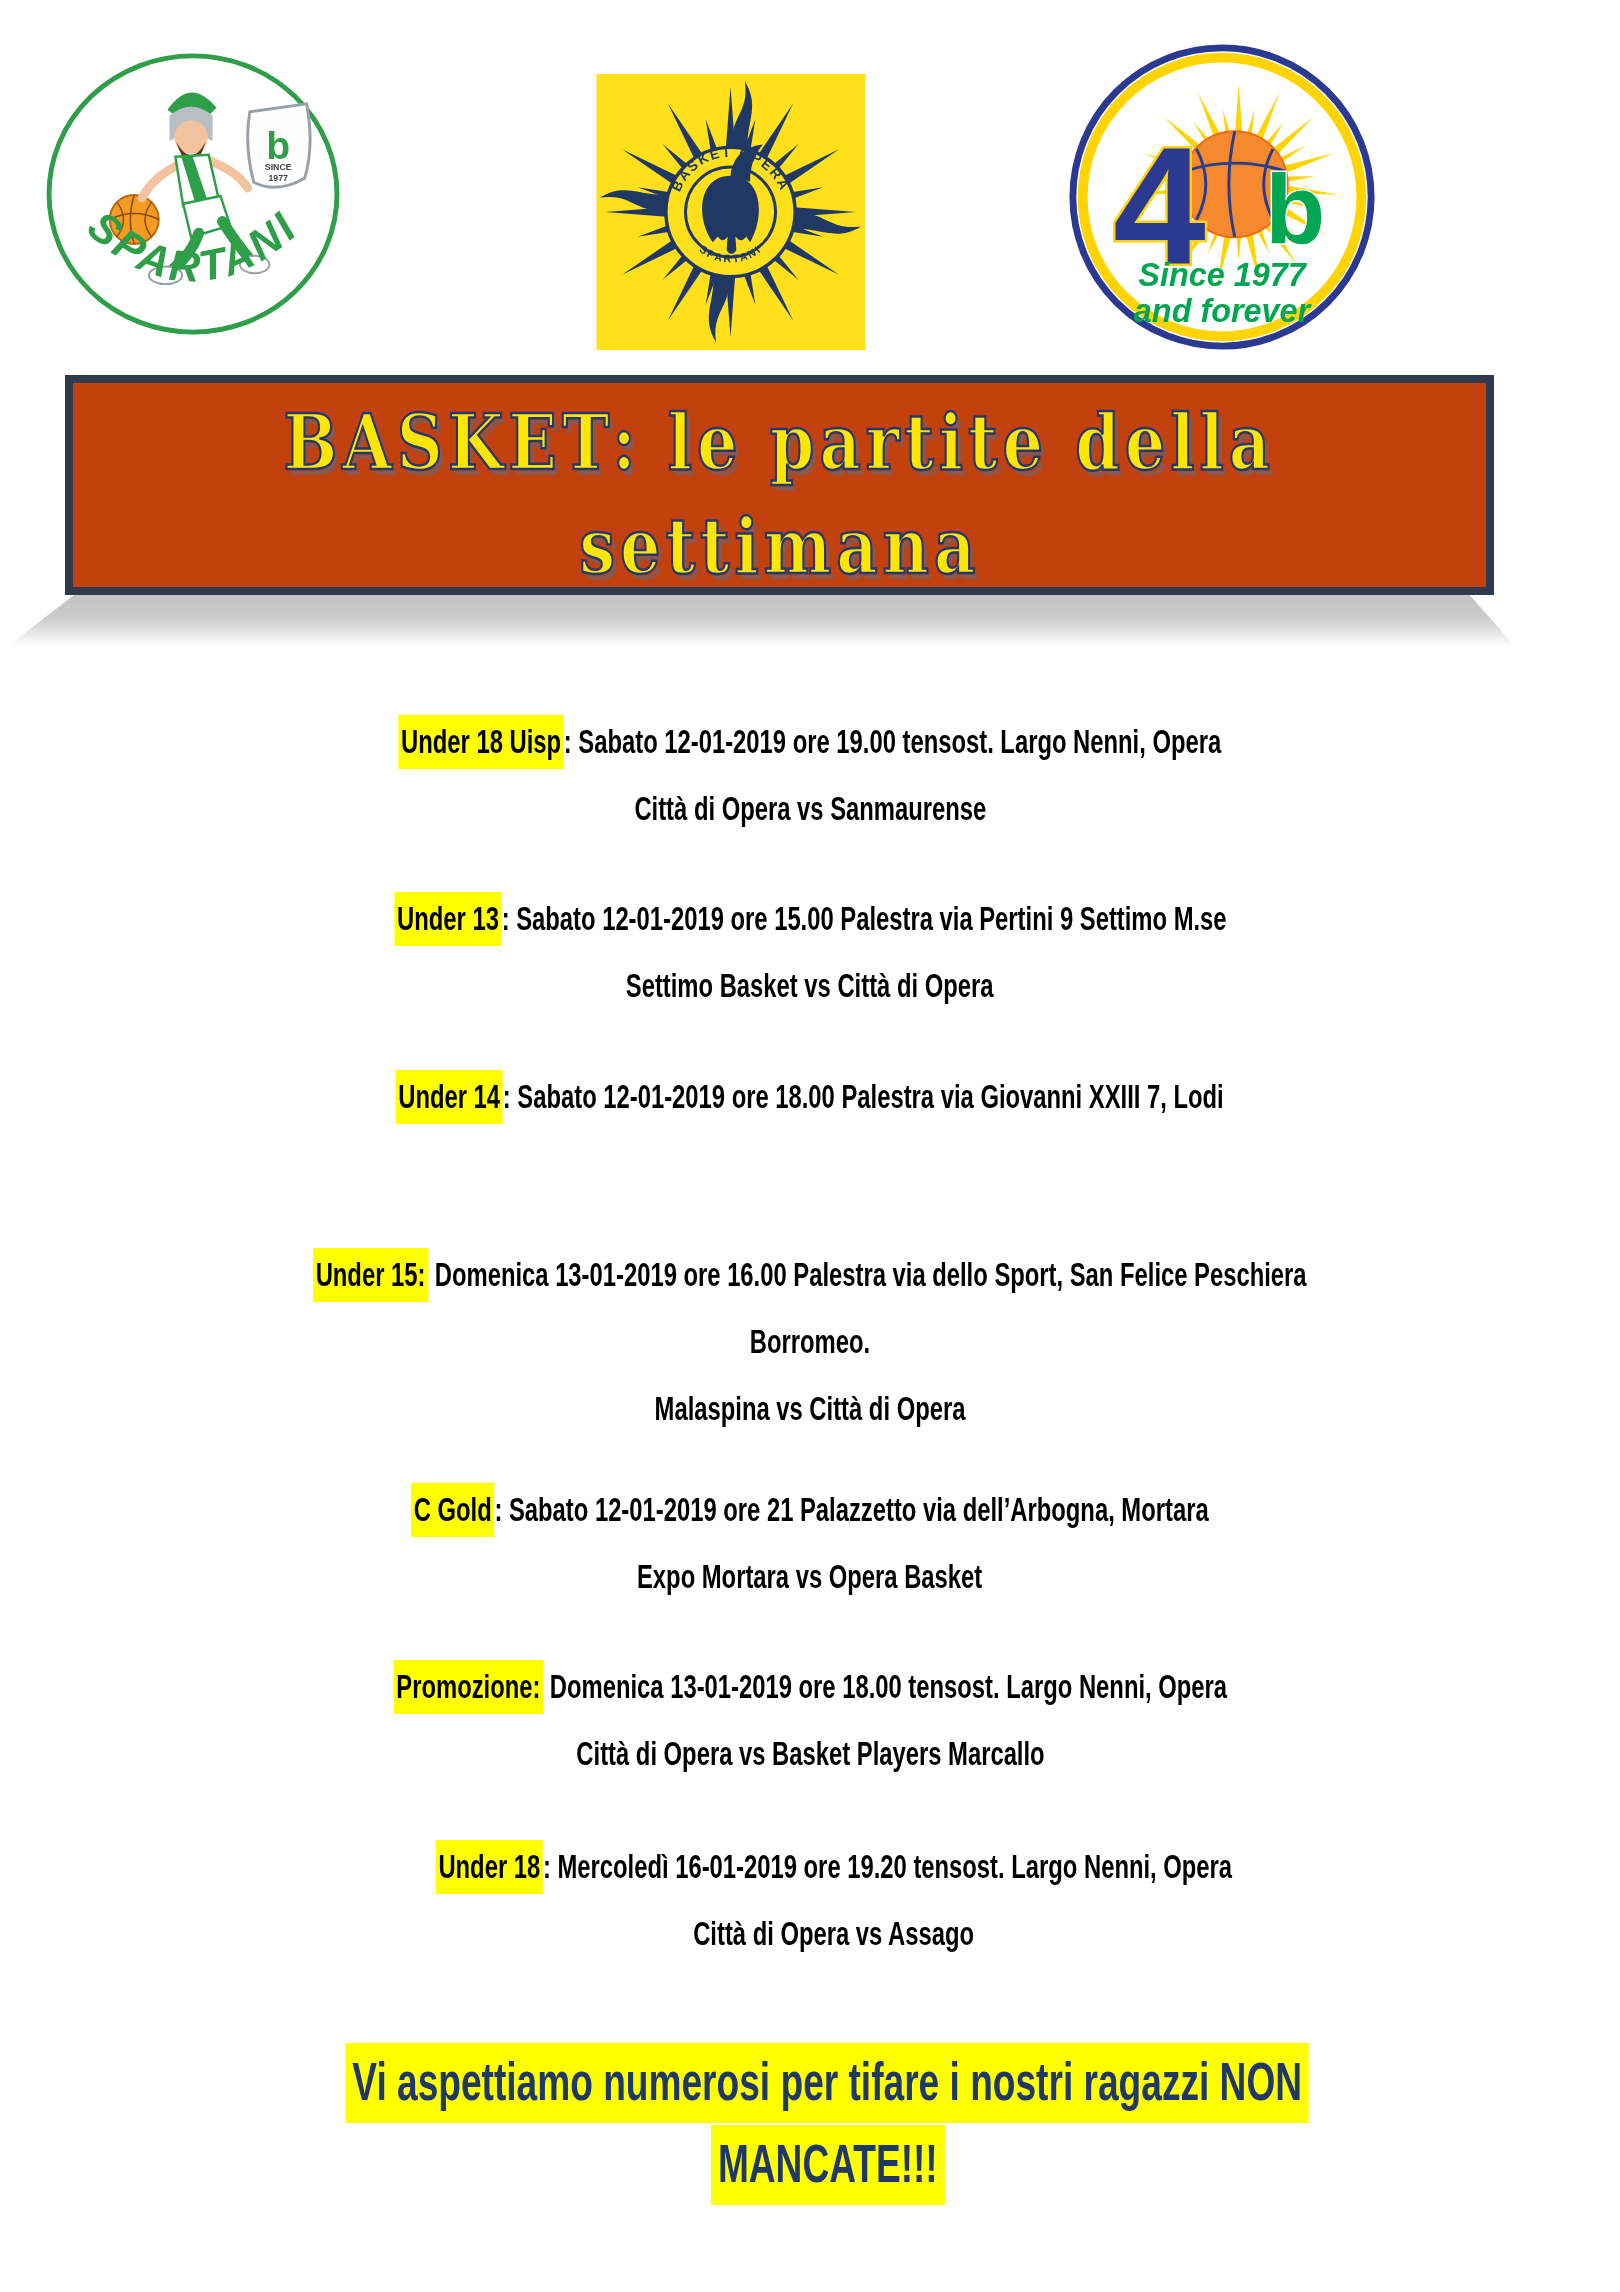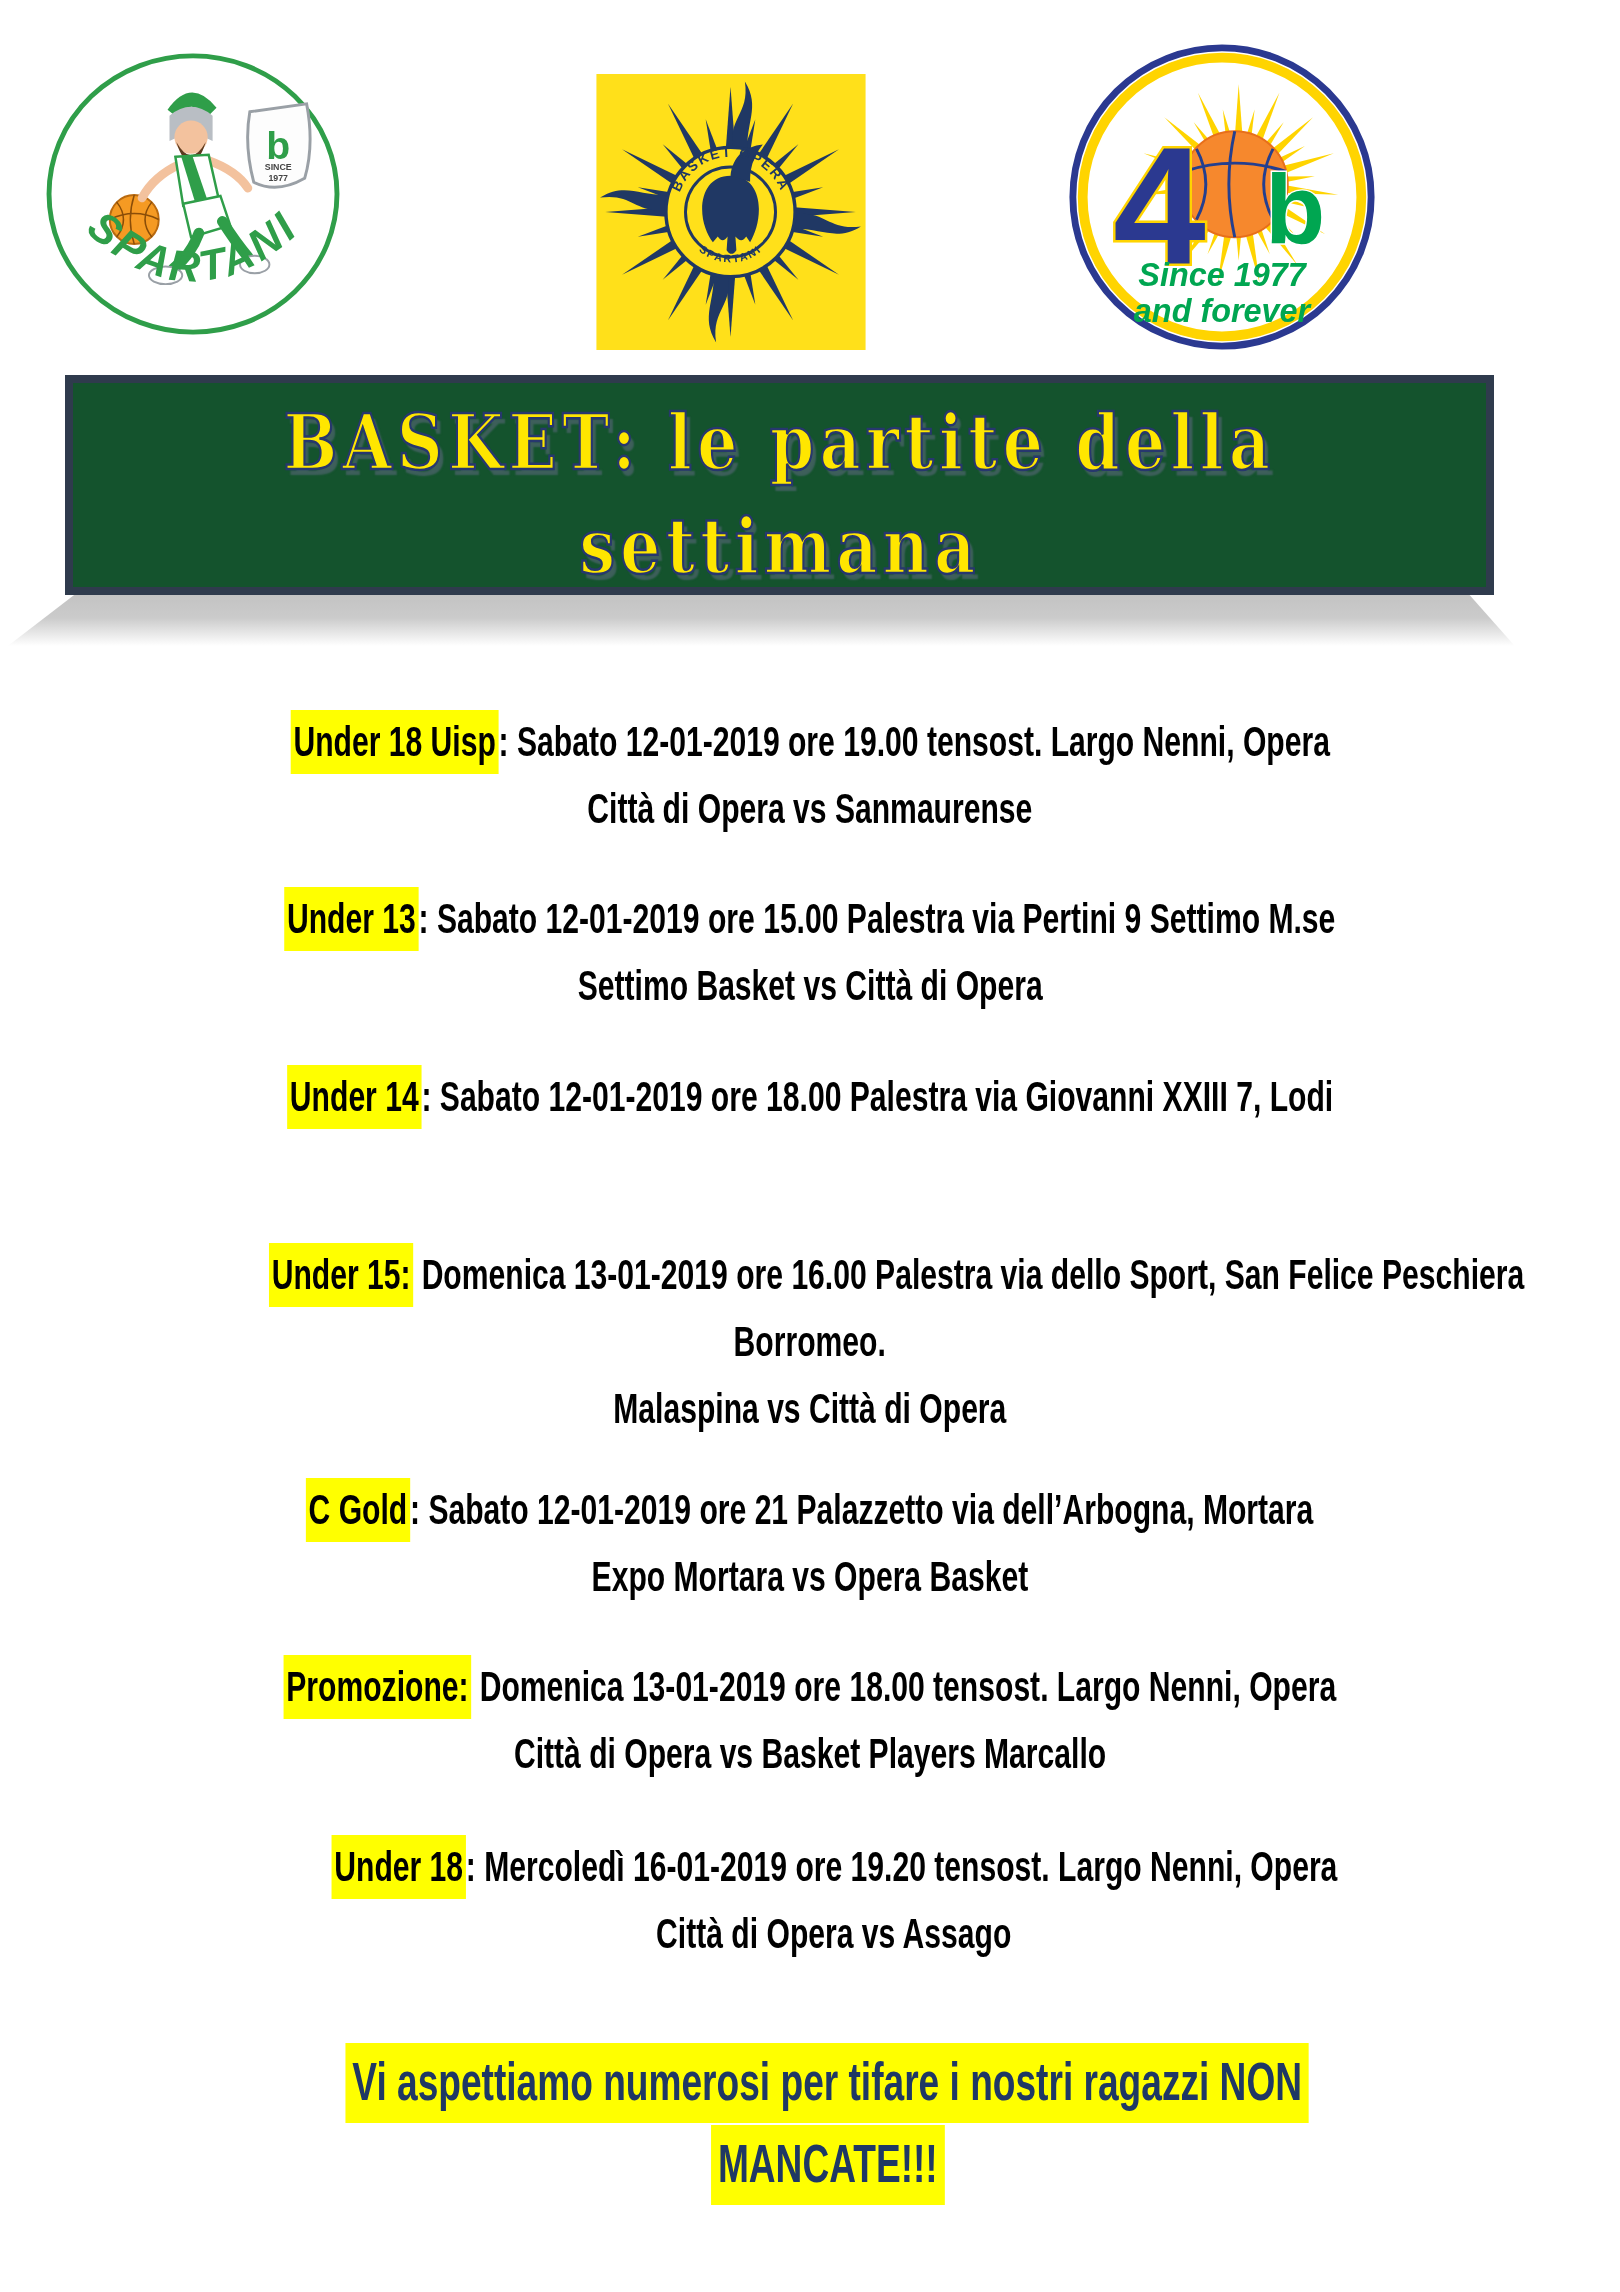--- a/index.html
+++ b/index.html
@@ -11,21 +11,21 @@
 
   
   .logo { position:absolute; }
   #logo-spartani   { left:44px;  top:51px;  width:299px; height:286px; }
   #logo-operasun   { left:596px; top:74px;  width:270px; height:276px; }
   #logo-forty      { left:1066px;top:39px;  width:312px; height:316px; }
 
   
   .title-box {
     position:absolute; left:65px; top:375px; width:1429px; height:220px;
-    background:#14532d; border:8.8px solid #2f3b4d;
+    background:#c2410c; border:8.8px solid #2f3b4d;
   }
   .title-line {
     display:block; text-align:center; line-height:104px;
     font-family:"DejaVu Serif", serif; font-weight:bold;
     font-size:76px; letter-spacing:5.9px; color:#ffe600;
     -webkit-text-stroke:2.5px #27376e;
     text-shadow:4.9px 5.9px 2px rgba(96,106,130,0.55);
     white-space:nowrap;
   }
   .title-inner { position:absolute; left:0; right:0; top:7.8px; }
@@ -34,21 +34,21 @@
   .banner-shadow {
     position:absolute; left:7.8px; top:595px; width:1507px; height:51px;
     background:linear-gradient(to bottom, #c3c3c3 0%, #cbcbcb 45%, rgba(255,255,255,0) 100%);
     clip-path:polygon(4.4% 0, 97% 0, 100% 100%, 0 100%);
   }
 
   
   .entry { position:absolute; left:0; width:100%; }
   .mline {
     display:block; text-align:center; line-height:67px; height:67px;
-    font-size:43px; font-weight:bold; color:#000000; white-space:nowrap;
+    font-size:34px; font-weight:bold; color:#000000; white-space:nowrap;
   }
   .cx { display:inline-block; transform:scaleX(0.70); transform-origin:50% 50%; white-space:nowrap; }
   mark.hl { background:#ffff00; color:inherit; padding:6.9px 3.9px 8.8px 3.9px; }
   .sep { white-space:pre; }
 
   #entry-1 { top:708px; }
   #entry-2 { top:885px; }
   #entry-3 { top:1063px; }
   #entry-4 { top:1241px; }
   #entry-5 { top:1476px; }

